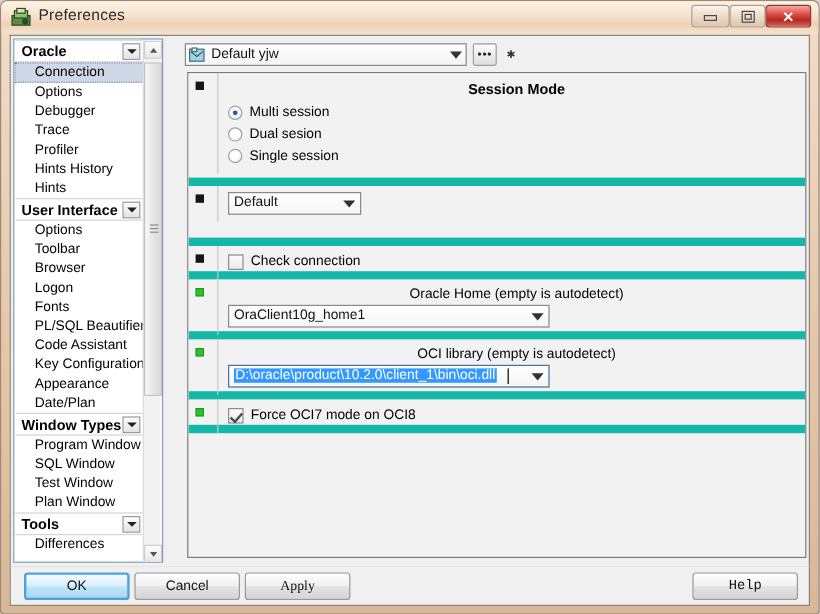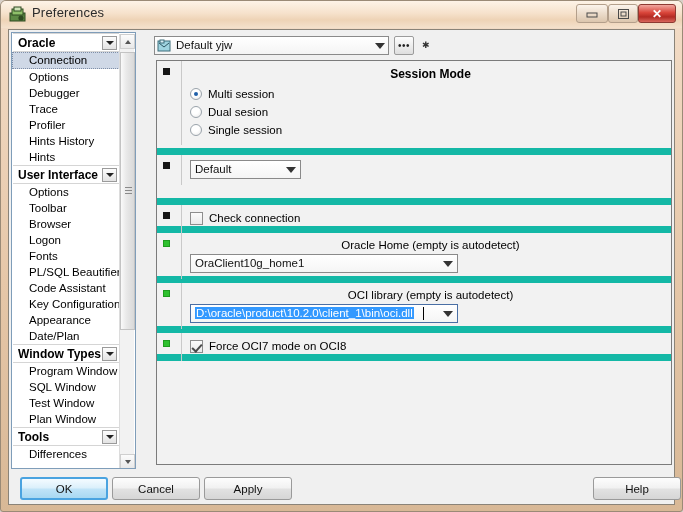--- a/index.html
+++ b/index.html
@@ -333,22 +333,22 @@
     font-size: 11.5px; color: #111;
     display: flex; align-items: center; justify-content: center;
     cursor: default;
   }
   #btn-ok {
     left: 11px;
     border: 2px solid #4aa3e0;
     background: linear-gradient(to bottom, #f4fbff 0%, #dcf0fb 45%, #bfe3f7 55%, #a9d8f2 100%);
   }
   #btn-cancel { left: 103px; }
-  #btn-apply  { left: 195px; }
-  #btn-help   { left: 584px; }
+  #btn-apply  { left: 195px; font-family: Liberation Serif, serif; }
+  #btn-help   { left: 568px; font-family: Liberation Mono, monospace; }
 
   .nowrap { white-space: nowrap; }
 </style>
 </head>
 <body>
 
 <div id="window">
 
   <div id="titlebar">
     <svg id="title-icon" viewBox="0 0 18 17">

